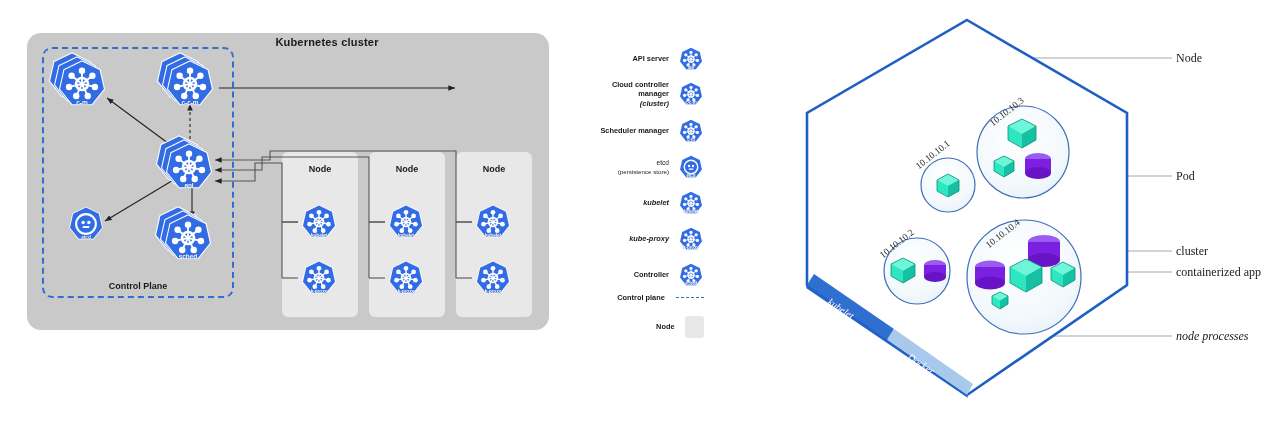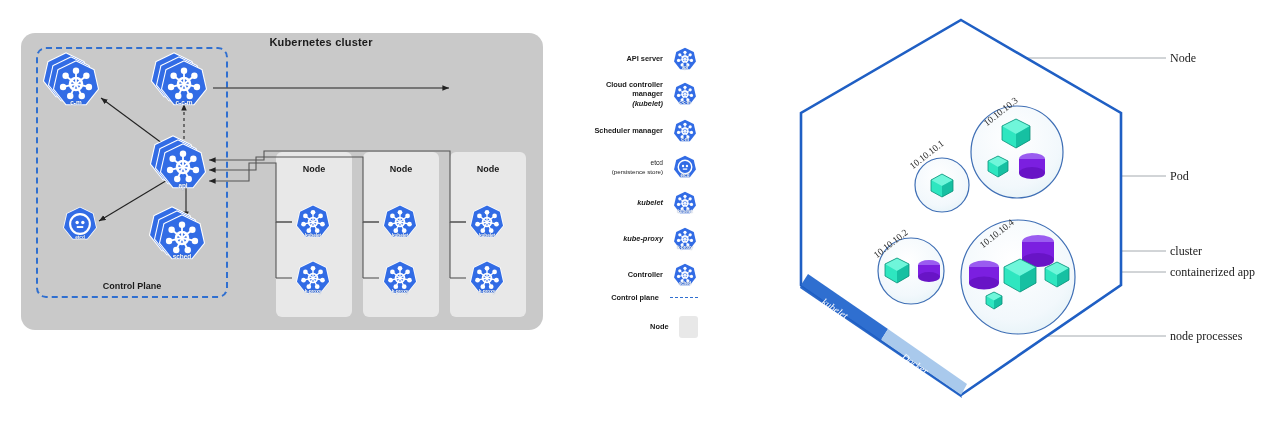--- a/index.html
+++ b/index.html
@@ -3,21 +3,21 @@
 <meta charset="utf-8">
 <style>
   html,body{margin:0;padding:0;}
   body{
     width:1280px;height:423px;
     background:#ffffff;
     font-family:"Liberation Sans", sans-serif;
     overflow:hidden;
     position:relative;
   }
-  .stage{position:absolute;left:6px;top:0;width:1124px;height:423px;}
+  .stage{position:absolute;left:12px;top:0;width:1124px;height:423px;}
   svg.layer{position:absolute;left:0;top:0;width:1280px;height:423px;overflow:visible;}
 
   
   #cluster-panel{
     position:absolute;left:15px;top:33px;width:522px;height:297px;
     background:#c9c9c9;border-radius:14px;
   }
   #control-plane-box{
     position:absolute;left:30px;top:47px;width:192px;height:251px;
     border:2px dashed #2f6fd0;border-radius:10px;box-sizing:border-box;
@@ -621,21 +621,21 @@
                 <circle cx="7.82" cy="8.87" r="1.61" fill="#ffffff"></circle>
                 <line x1="13" y1="13" x2="7.82" y2="8.87" stroke="#ffffff" stroke-width="0.91"></line>
     <circle cx="13" cy="13" r="2.99" fill="none" stroke="#ffffff" stroke-width="1.30"></circle>
   </svg>
             </div>
             <div class="cap" style="font-size:4.5px;">api</div>
           </div>
         </div>
       </div>
       <div class="lg-row" style="top: 42px;">
-        <div class="lg-label">Cloud controller manager<span class="opt">(kubelet)</span></div>
+        <div class="lg-label">Cloud controller manager<span class="opt">(cluster)</span></div>
         <div class="lg-ico k8s" style="position: relative;">
           <div class="stackwrap">
             <div style="position:absolute;left:0;top:0;">
               <svg width="26" height="26" viewBox="0 0 26 26">
     <polygon points="13.00,1.17 22.25,5.62 24.53,15.63 18.13,23.66 7.87,23.66 1.47,15.63 3.75,5.62" fill="#ffffff"></polygon>
     <polygon points="13.00,1.17 22.25,5.62 24.53,15.63 18.13,23.66 7.87,23.66 1.47,15.63 3.75,5.62" fill="#326ce5" transform="translate(0.65,0.65) scale(0.95)"></polygon>
     <circle cx="13.00" cy="6.37" r="1.61" fill="#ffffff"></circle>
                 <line x1="13" y1="13" x2="13.00" y2="6.37" stroke="#ffffff" stroke-width="0.91"></line>
                 <circle cx="18.18" cy="8.87" r="1.61" fill="#ffffff"></circle>
                 <line x1="13" y1="13" x2="18.18" y2="8.87" stroke="#ffffff" stroke-width="0.91"></line>
@@ -910,16 +910,16 @@
     <div class="ipcap" id="ip3" style="left:222px;top:118px;transform:rotate(-38deg);">10.10.10.3</div>
     <div class="ipcap" id="ip4" style="left:218px;top:240px;transform:rotate(-38deg);">10.10.10.4</div>
 
     <div class="bandtext" id="band-kubelet" style="left:57px;top:295px;transform:rotate(34deg);">kubelet</div>
     <div class="bandtext" id="band-docker" style="left:137px;top:350px;transform:rotate(34deg);">Docker</div>
 
     <div class="rlabel" style="left:404px;top:51px;">Node</div>
     <div class="rlabel" style="left:404px;top:169px;">Pod</div>
     <div class="rlabel" style="left:404px;top:244px;">cluster</div>
     <div class="rlabel" style="left:404px;top:265px;">containerized app</div>
-    <div class="rlabel" style="left:404px;top:329px;">node processes</div>
+    <div class="rlabel" style="left:404px;top:329px;font-style:italic;">node processes</div>
   </div>
 
 </div>
 
 </body></html>

